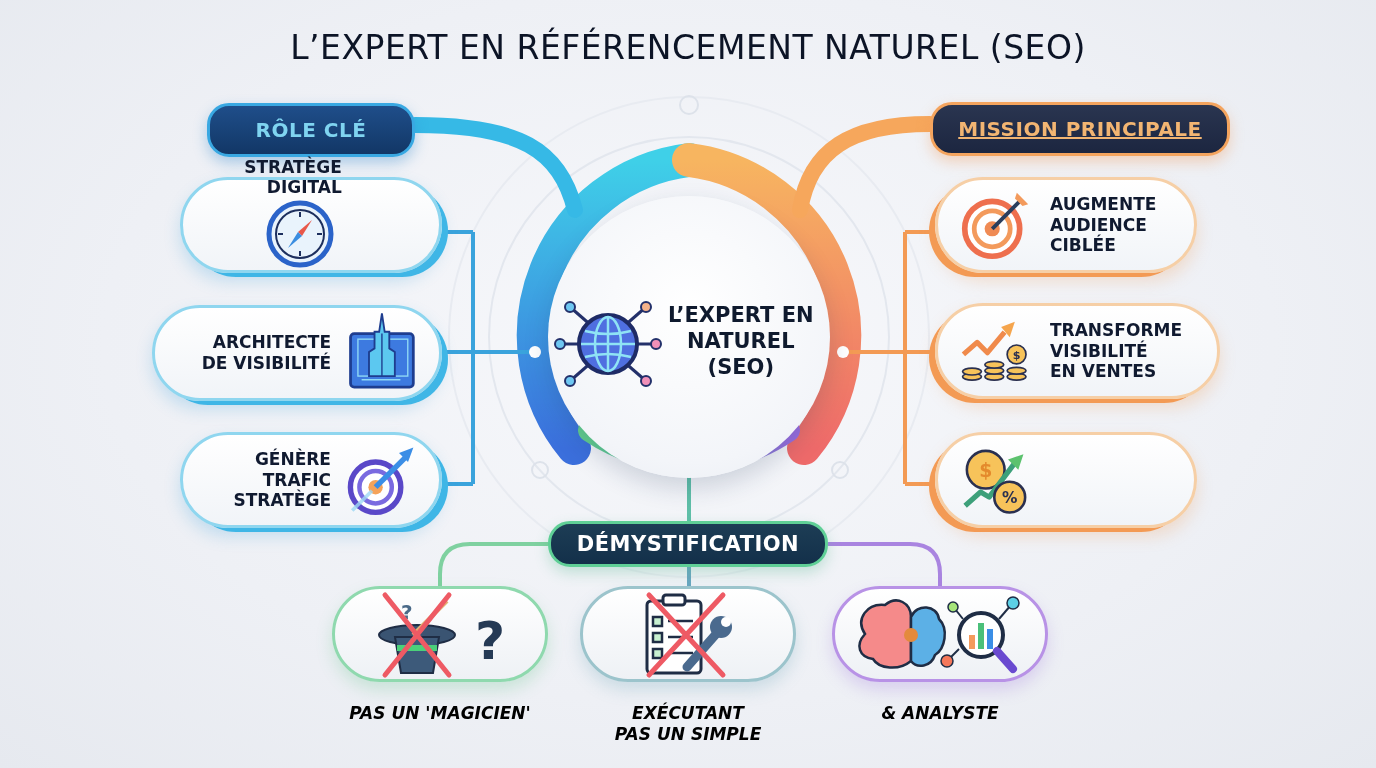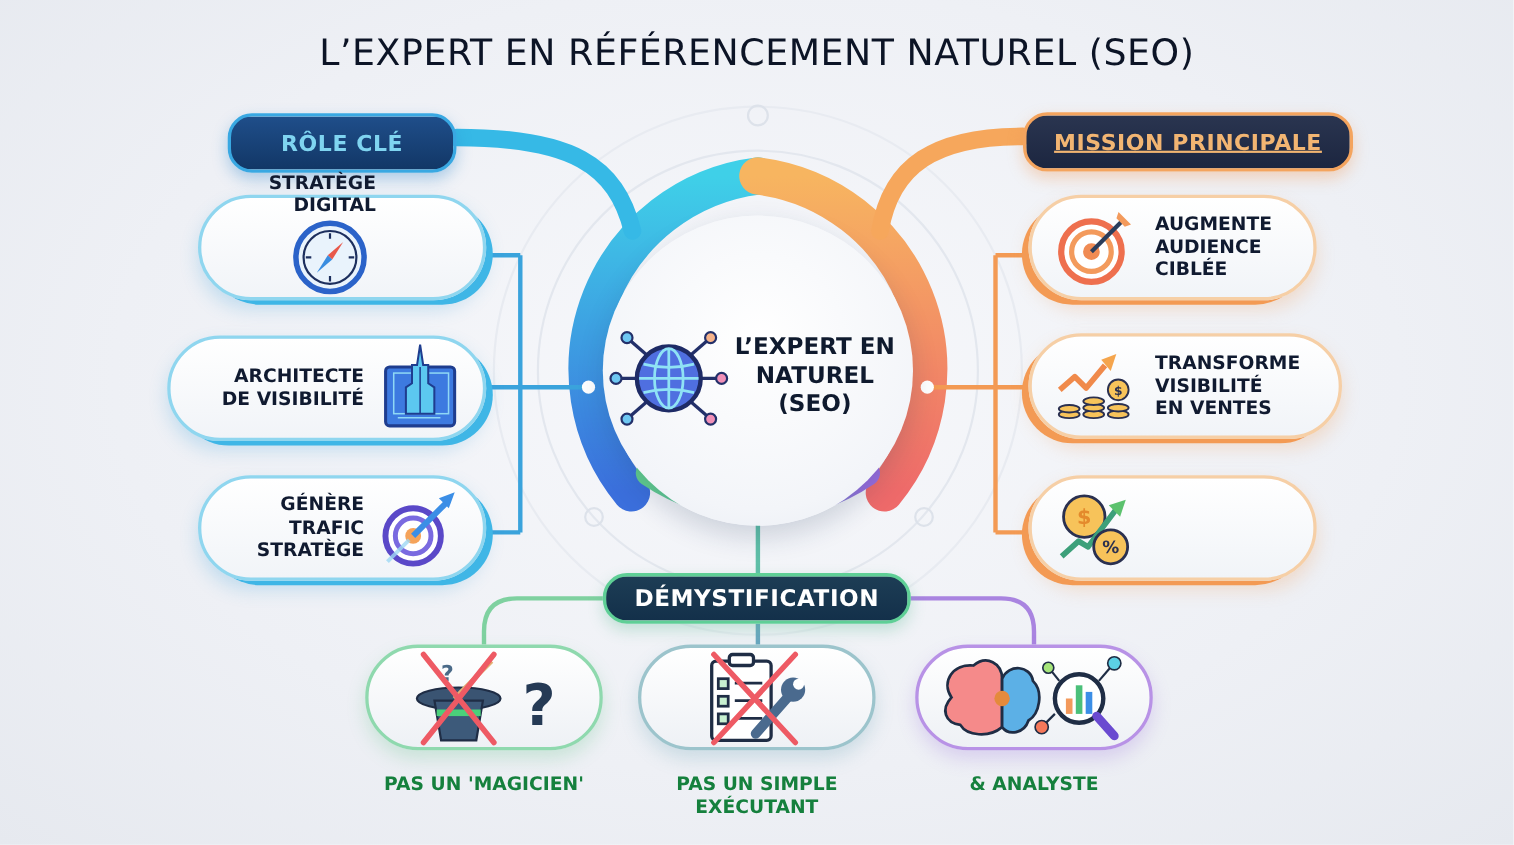--- a/index.html
+++ b/index.html
@@ -62,21 +62,21 @@
     width: 72px; height: 72px; flex: none;
     display: flex; align-items: center; justify-content: center;
   }
   .bottom-card {
     position: absolute; top: 586px; height: 96px; border-radius: 48px;
     background: linear-gradient(180deg, #ffffff, #eef1f5);
     display: flex; align-items: center; justify-content: center;
   }
   .bottom-label {
     position: absolute; text-align: center; font-weight: bold; font-size: 17px;
-    line-height: 1.25; color: #15803d;
+    line-height: 1.25; color: #000000; font-style: italic;
   }
   .center-circle {
     position: absolute; left: 548px; top: 196px; width: 282px; height: 282px;
     border-radius: 50%;
     background: radial-gradient(circle at 50% 40%, #ffffff 0%, #f3f5f9 70%, #e7ebf2 100%);
     box-shadow: 0 10px 24px rgba(30,50,90,0.18);
     display: flex; flex-direction: row; align-items: center;
   }
   .center-text {
     margin-top: 8px; text-align: center; font-weight: bold; font-size: 21px; line-height: 1.25;
@@ -310,22 +310,22 @@
         <line x1="55" y1="64" x2="80" y2="64"></line>
     </g>
     <path d="M 74 78 L 104 44" stroke="#4a6a8e" stroke-width="9" stroke-linecap="round"></path>
     <circle cx="108" cy="38" r="11" fill="#4a6a8e"></circle>
     <circle cx="113" cy="33" r="5" fill="#fff"></circle>
     <line x1="36" y1="6" x2="110" y2="86" stroke="#ee5a64" stroke-width="5" stroke-linecap="round"></line>
     <line x1="110" y1="6" x2="36" y2="86" stroke="#ee5a64" stroke-width="5" stroke-linecap="round"></line>
   </svg>
 </div>
 <div class="bottom-label" style="left:570px;top:703px;width:236px;">
+  <div>EXÉCUTANT</div>
   <div>PAS UN SIMPLE</div>
-  <div>EXÉCUTANT</div>
 </div>
 
 <div class="bottom-card" style="left:832px;width:216px;border:3px solid #b892e6;box-shadow:0 8px 16px rgba(150,110,220,0.25);">
   <svg width="190" height="90" viewBox="0 0 190 90">
     <path d="M 20 45 C 10 30, 22 14, 40 16 C 52 6, 66 14, 66 28 L 66 72 C 54 82, 34 80, 28 70 C 14 68, 10 56, 20 45 Z" fill="#f58a8a" stroke="#1f2d45" stroke-width="2.5"></path>
     <path d="M 66 28 C 72 14, 92 16, 94 30 C 104 40, 100 60, 90 66 C 86 78, 72 80, 66 72 Z" fill="#5cb0e6" stroke="#1f2d45" stroke-width="2.5"></path>
     <circle cx="66" cy="46" r="7" fill="#e48a3c"></circle>
     <circle cx="136" cy="46" r="22" fill="#fff" stroke="#1f2d45" stroke-width="4"></circle>
     <rect x="124" y="46" width="6" height="14" fill="#f39a5c"></rect>
     <rect x="133" y="34" width="6" height="26" fill="#4bc07a"></rect>

